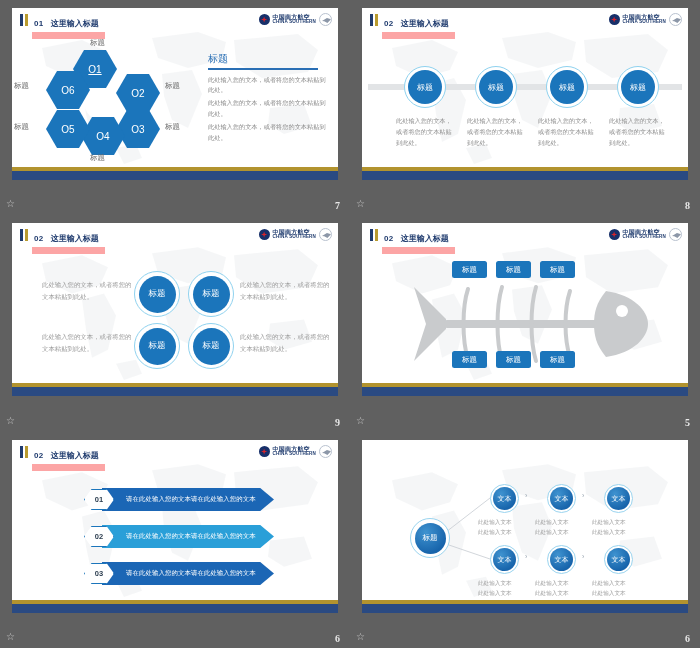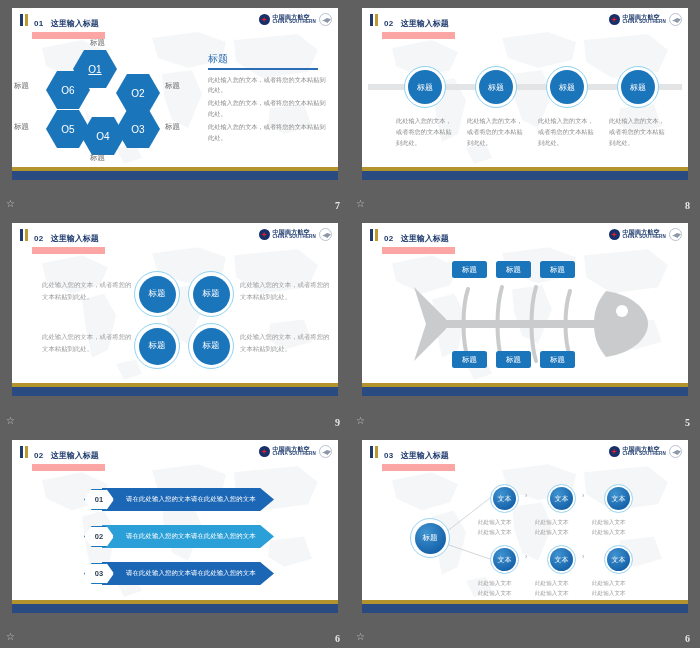--- a/index.html
+++ b/index.html
@@ -552,38 +552,20 @@
             <path d="M70 76 L92 70 L104 92 L96 126 L80 134 L74 106 Z"></path>
             <path d="M140 30 L186 24 L214 34 L210 52 L176 60 L146 50 Z"></path>
             <path d="M150 66 L180 62 L190 86 L176 120 L160 112 L152 88 Z"></path>
             <path d="M222 32 L286 26 L306 42 L296 64 L250 70 L224 54 Z"></path>
             <path d="M258 100 L292 96 L300 118 L272 126 L256 116 Z"></path>
             <path d="M104 140 L124 136 L130 150 L112 156 Z"></path>
           </g>
         </svg>
       </div>
 
-      <div class="hdr">
-        <div class="bars">
-          <div class="bar-navy"></div>
-          <div class="bar-gold"></div>
-        </div>
-        <div class="title-wrap">
-          <span class="t-num">03</span>
-          <span class="t-txt">这里输入标题</span>
-        </div>
-        <div class="logo">
-          <div class="logo-mark"></div>
-          <div>
-            <div class="logo-cn">中国南方航空</div>
-            <div class="logo-en">CHINA SOUTHERN</div>
-          </div>
-          <div class="logo-circle"></div>
-        </div>
-      </div>
 
       <svg class="tree-lines" viewBox="0 0 326 172" preserveAspectRatio="none">
         <g stroke="#c6ccd2" stroke-width="0.8" fill="none">
           <path d="M84 92 L128 58"></path>
           <path d="M84 104 L128 119"></path>
         </g>
       </svg>
 
       <div class="tc t-root">
         <div class="tc-in">标题</div>

